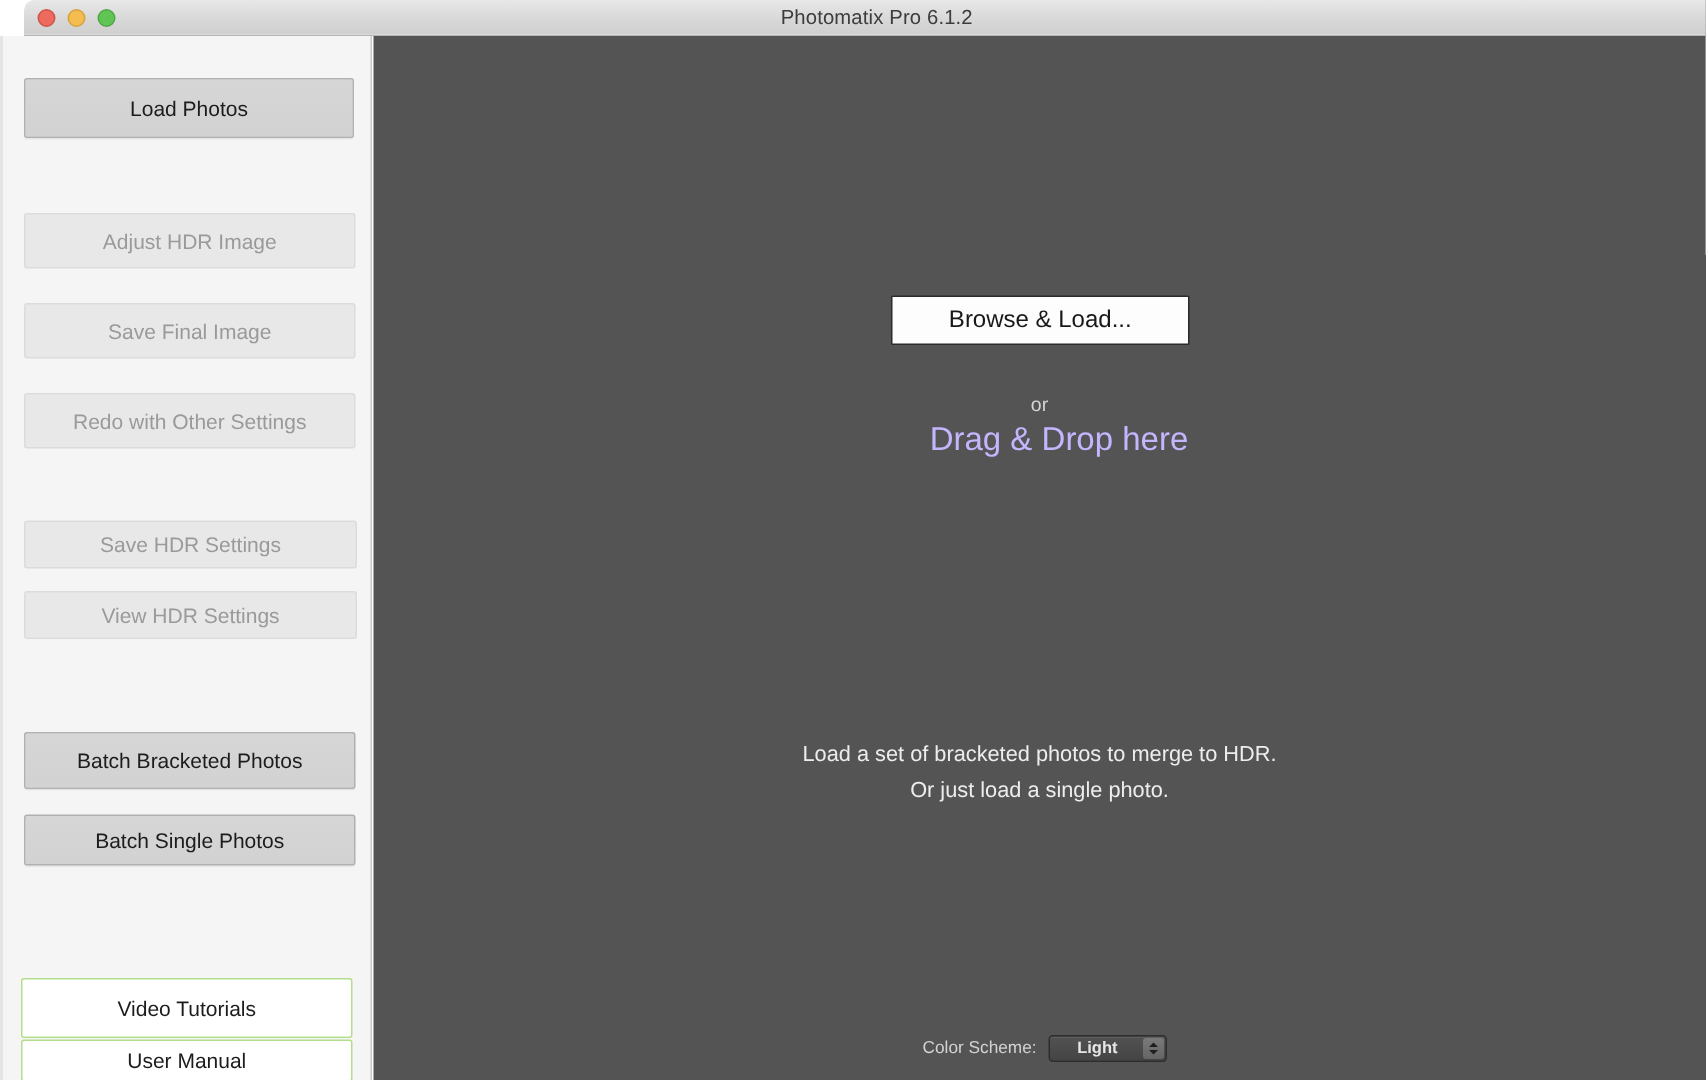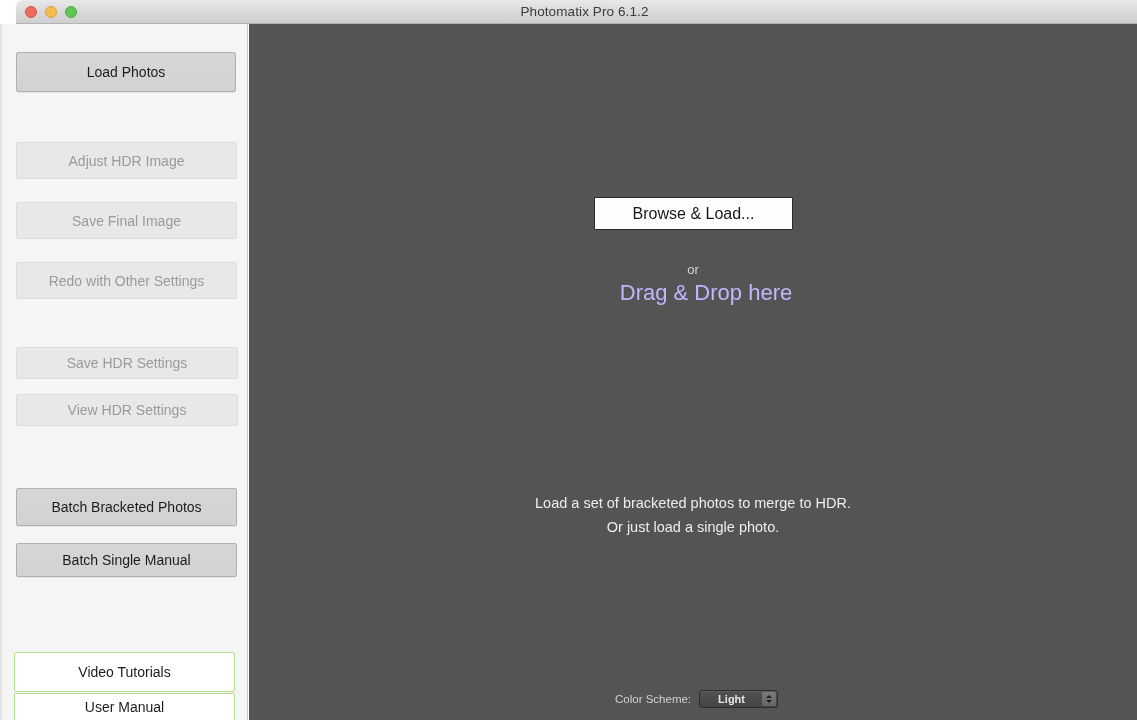--- a/index.html
+++ b/index.html
@@ -235,21 +235,21 @@
   </div>
 
   <div id="sidebar">
     <div class="sb-btn enabled" style="left:16px; top:28px;  width:220px; height:40px;">Load Photos</div>
     <div class="sb-btn disabled" style="left:16px; top:118px; width:221px; height:37px;">Adjust HDR Image</div>
     <div class="sb-btn disabled" style="left:16px; top:178px; width:221px; height:37px;">Save Final Image</div>
     <div class="sb-btn disabled" style="left:16px; top:238px; width:221px; height:37px;">Redo with Other Settings</div>
     <div class="sb-btn disabled" style="left:16px; top:323px; width:222px; height:32px;">Save HDR Settings</div>
     <div class="sb-btn enabled" style="left:16px; top:464px; width:221px; height:38px;">Batch Bracketed Photos</div>
     <div class="sb-btn disabled" style="left:16px; top:370px; width:222px; height:32px;">View HDR Settings</div>
-    <div class="sb-btn enabled" style="left:16px; top:519px; width:221px; height:34px;">Batch Single Manual</div>
+    <div class="sb-btn enabled" style="left:16px; top:519px; width:221px; height:34px;">Batch Single Photos</div>
     <div class="sb-btn link" style="left:14px; top:628px; width:221px; height:40px;">Video Tutorials</div>
     <div class="sb-btn link" style="left:14px; top:669px; width:221px; height:28px;">User Manual</div>
   </div>
 
   <div id="main">
 
     <div id="browse-btn">Browse &amp; Load...</div>
 
     <div id="or-text">or</div>
 

